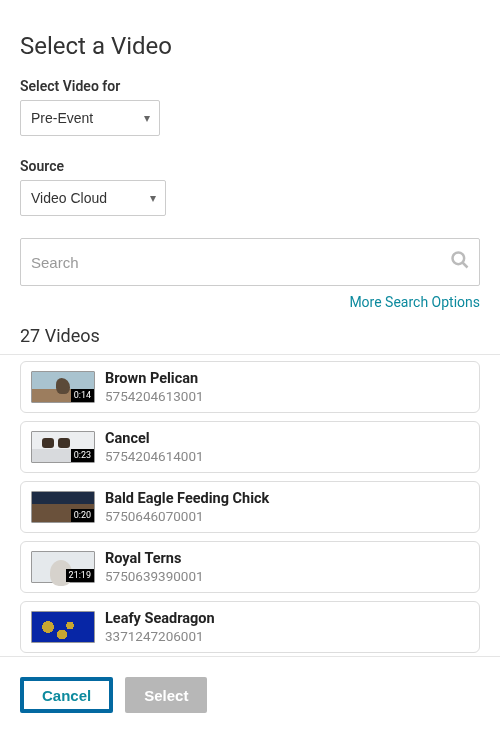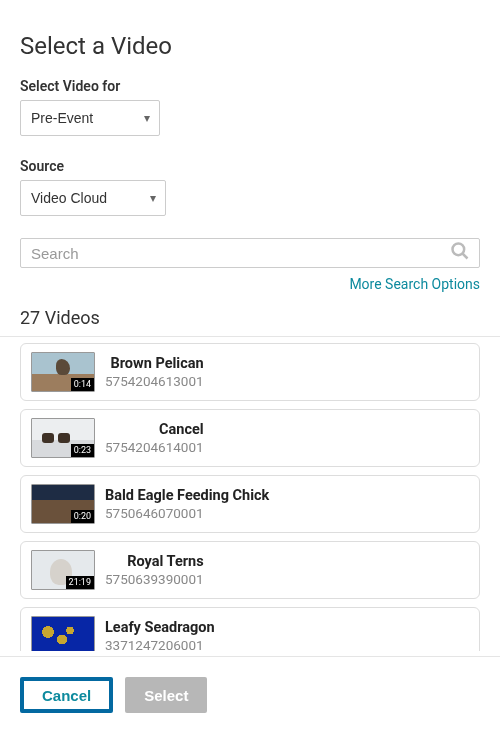--- a/index.html
+++ b/index.html
@@ -59,21 +59,21 @@
     font-size: 12px;
     pointer-events: none;
   }
   .source-select { width: 146px; }
   .search-wrap {
     position: relative;
     margin-bottom: 6px;
   }
   .search-input {
     width: 100%;
-    height: 30px;
+    height: 48px;
     border: 1px solid #ccc;
     border-radius: 2px;
     padding: 8px 40px 8px 10px;
     font-size: 15px;
     color: #333;
   }
   .search-input::placeholder { color: #999; }
   .search-icon {
     position: absolute;
     right: 10px;
@@ -109,21 +109,21 @@
     align-items: center;
     border: 1px solid #ddd;
     border-radius: 6px;
     padding: 8px 10px;
     margin-bottom: 8px;
     cursor: pointer;
     background: #fff;
   }
   .thumb {
     width: 64px;
-    height: 40px;
+    height: 32px;
     border: 1px solid #999;
     background: #7a8b95;
     position: relative;
     flex-shrink: 0;
     border-radius: 1px;
   }
   .duration {
     position: absolute;
     right: 0;
     bottom: 0;
@@ -135,21 +135,20 @@
   }
   .meta {
     margin-left: 10px;
     min-width: 0;
   }
   .video-title {
     font-size: 14.5px;
     font-weight: 700;
     color: #222;
     margin-bottom: 1px;
-    text-align: right;
   }
   .video-id {
     font-size: 13.5px;
     color: #888;
   }
   .footer {
     position: absolute;
     bottom: 0;
     left: 0;
     right: 0;

